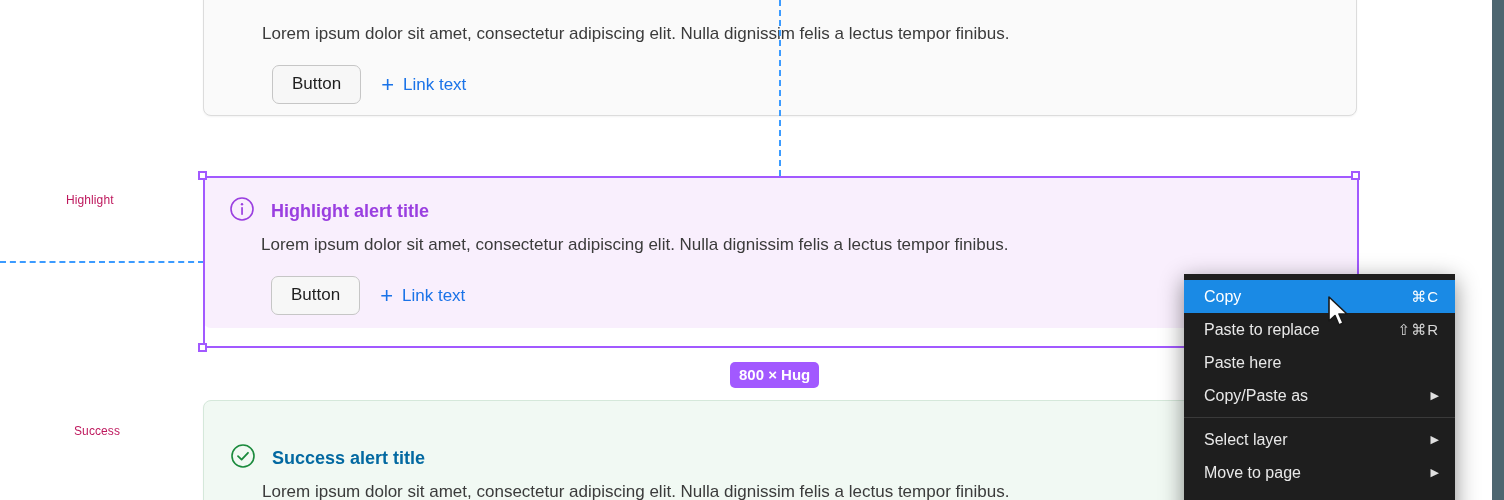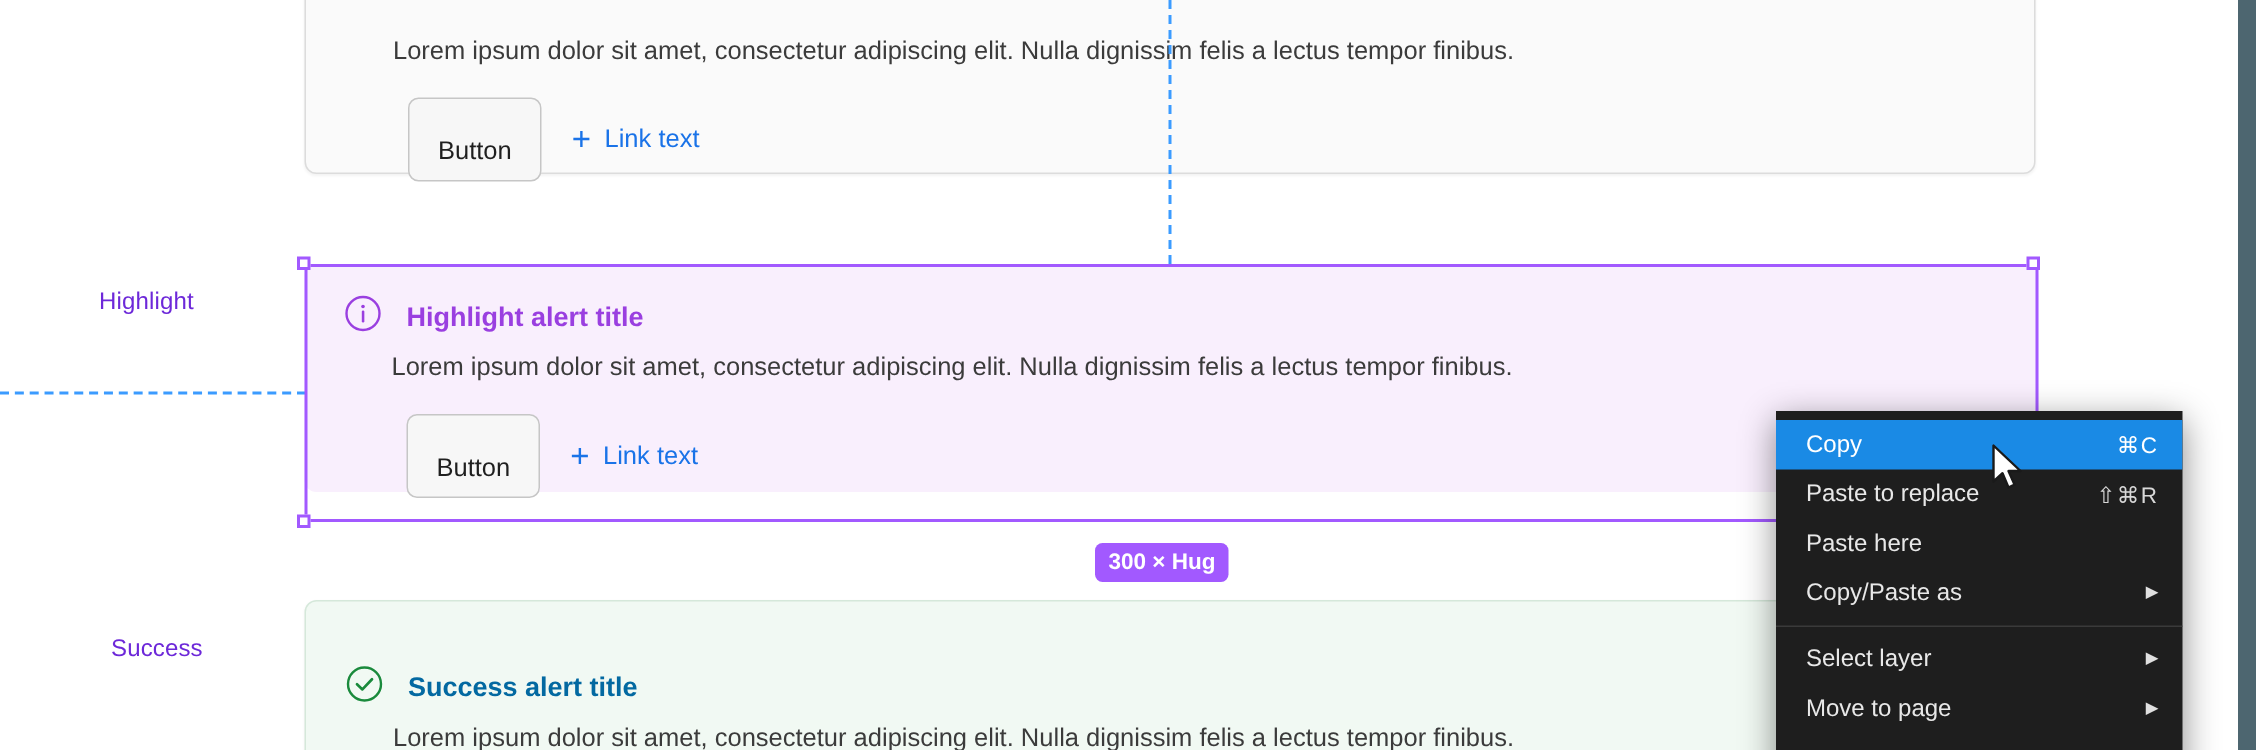--- a/index.html
+++ b/index.html
@@ -14,21 +14,21 @@
 
   
   .edge-strip {
     position:absolute; top:0; right:0; width:12px; height:500px;
     background:#4d6670;
   }
 
   
   .row-label {
     position:absolute;
-    font-size:16px; color:#6d28d9; letter-spacing:.1px;
+    font-size:12px; color:#be185d; letter-spacing:.1px;
     white-space:nowrap;
   }
 
   
   .alert {
     position:absolute;
     border-radius:8px;
     padding:22px 26px 26px 26px;
   }
   .alert-neutral {
@@ -54,21 +54,21 @@
   .body-indent { margin-left:32px; }
 
   .alert-actions {
     display:flex; align-items:center; gap:20px;
     margin-left:42px; margin-top:19px;
   }
   .btn {
     font-family:"Liberation Sans", sans-serif;
     font-size:17px; color:#1f1f1f;
     background:#f7f7f7; border:1px solid #c6c6c6;
-    border-radius:7px; padding:25px 19px 9px 19px;
+    border-radius:7px; padding:8px 19px 9px 19px;
     line-height:20px; cursor:pointer;
   }
   .linkwrap { display:flex; align-items:center; gap:9px; cursor:pointer; }
   .plus { color:#1a73e8; font-size:22px; line-height:20px; font-weight:400; }
   .linktext { color:#1a73e8; font-size:17px; }
 
   
   .sel-frame {
     position:absolute;
     border:2px solid #a259ff;
@@ -176,21 +176,21 @@
 
   <div class="guide-v" style="left:779px; top:0; height:176px;"></div>
   <div class="guide-h" style="left:0; top:261px; width:204px;"></div>
 
   <div class="sel-frame" style="left:203px; top:176px; width:1156px; height:172px;"></div>
   <div class="handle" style="left:198px; top:171px;"></div>
   <div class="handle" style="left:1351px; top:171px;"></div>
   <div class="handle" style="left:198px; top:343px;"></div>
   <div class="handle" style="left:1351px; top:343px;"></div>
 
-  <div class="size-badge" style="left:730px; top:362px;">300 × Hug</div>
+  <div class="size-badge" style="left:730px; top:362px;">800 × Hug</div>
 
   <div class="row-label" style="left:66px; top:193px;">Highlight</div>
   <div class="row-label" style="left:74px; top:424px;">Success</div>
 
   <div class="ctx-menu" style="left:1184px; top:274px; width:271px; height:278px;">
 
     <div class="ctx-item selected">
       <span class="ctx-label">Copy</span>
       <span class="ctx-shortcut">⌘C</span>
     </div>

